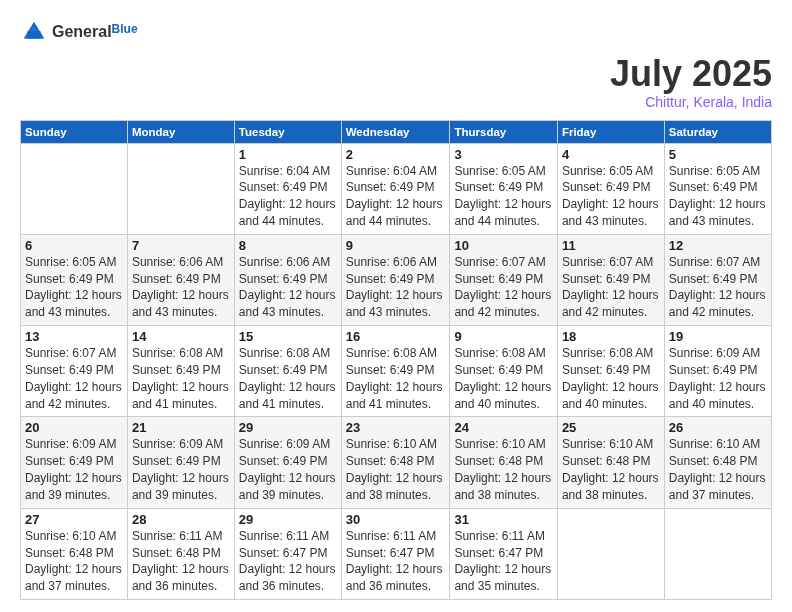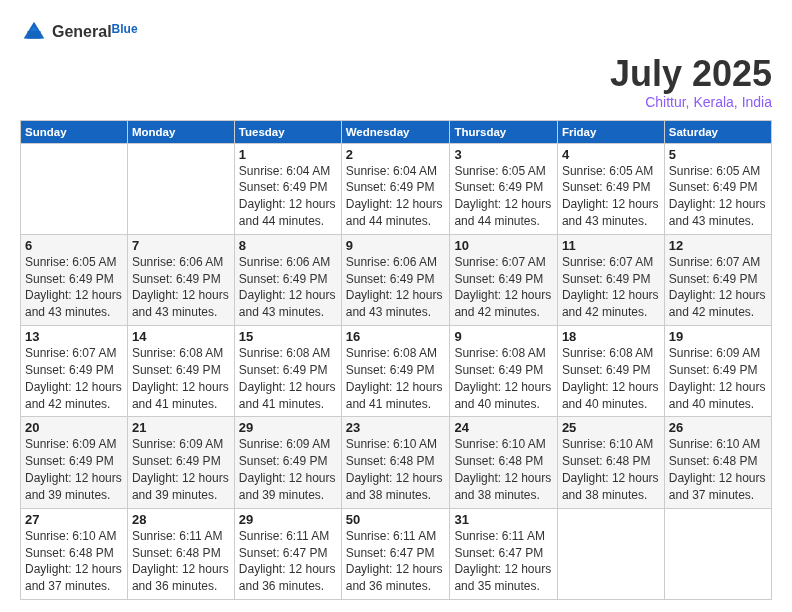--- a/index.html
+++ b/index.html
@@ -316,21 +316,21 @@
 Sunset: 6:48 PM
 Daylight: 12 hours and 36 minutes.</div>
           </td>
           <td>
             <div class="day-num">29</div>
             <div class="day-info">Sunrise: 6:11 AM
 Sunset: 6:47 PM
 Daylight: 12 hours and 36 minutes.</div>
           </td>
           <td>
-            <div class="day-num">50</div>
+            <div class="day-num">30</div>
             <div class="day-info">Sunrise: 6:11 AM
 Sunset: 6:47 PM
 Daylight: 12 hours and 36 minutes.</div>
           </td>
           <td>
             <div class="day-num">31</div>
             <div class="day-info">Sunrise: 6:11 AM
 Sunset: 6:47 PM
 Daylight: 12 hours and 35 minutes.</div>
           </td>

